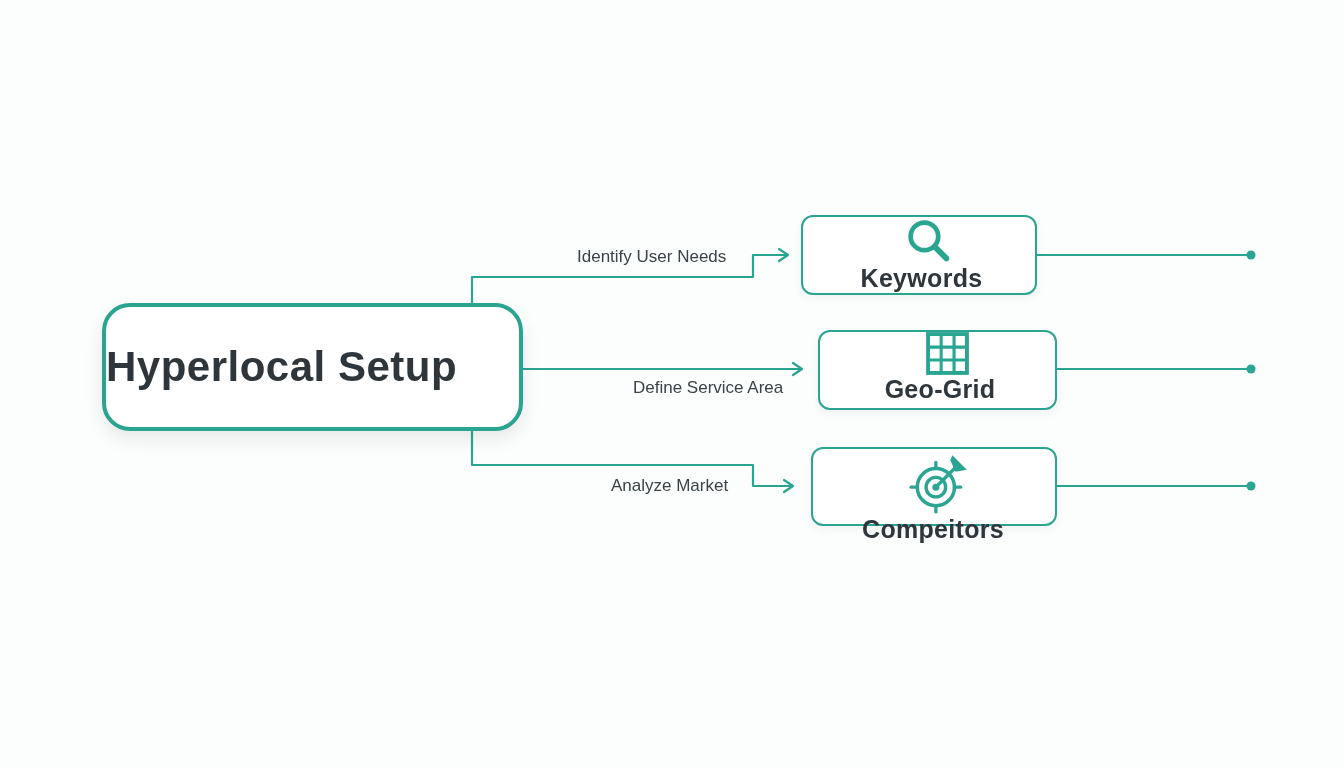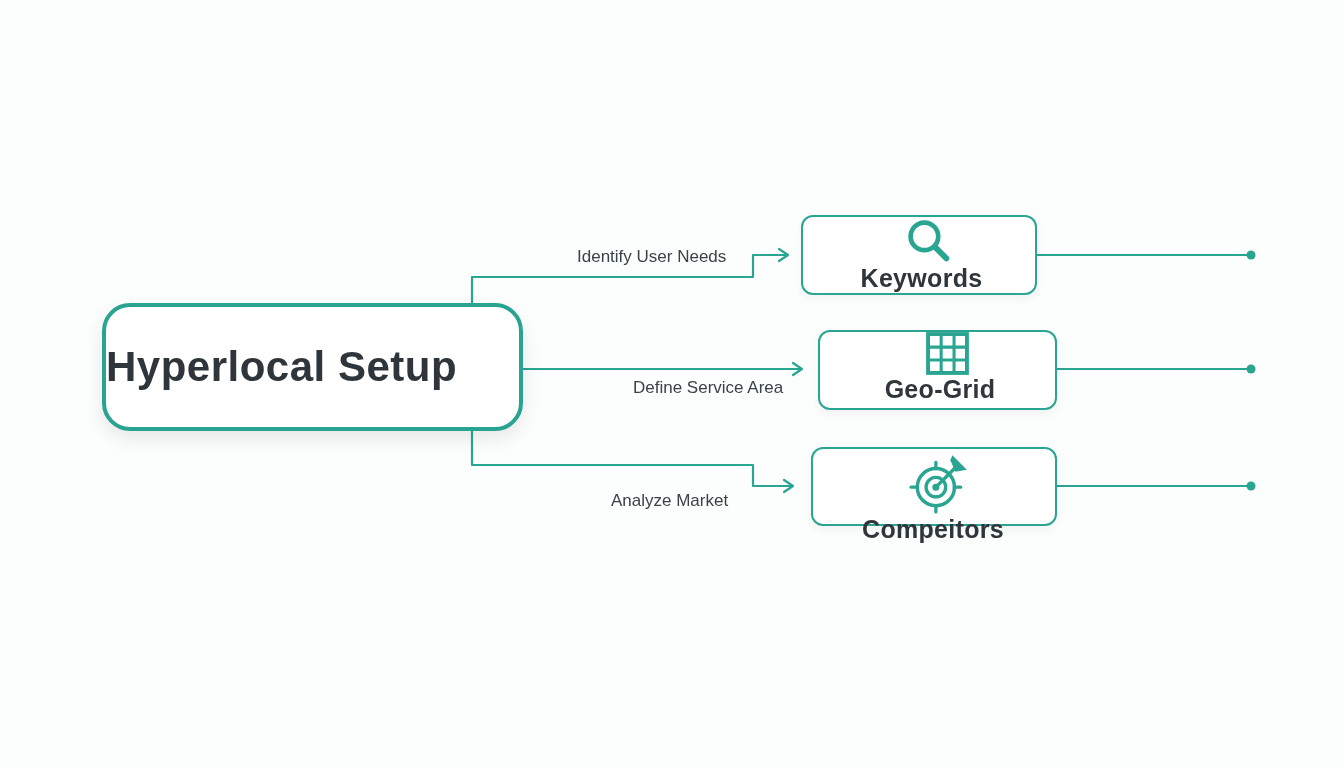--- a/index.html
+++ b/index.html
@@ -91,21 +91,21 @@
   .edge-label{
     position:absolute;
     font-size:17px;
     font-weight:400;
     color:var(--label-text);
     white-space:nowrap;
     text-align:right;
   }
   .label-identify{left:577px;top:247px;}
   .label-define{left:585px;top:378px;margin-left:48px;}
-  .label-analyze{left:611px;top:491px;}
+  .label-analyze{left:611px;top:476px;}
 </style>
 </head>
 <body>
 
 <div class="canvas">
 
   <svg class="connectors" viewBox="0 0 1344 768" aria-hidden="true">
 
     <path class="edge-line" d="M472,303 V277 H753 V255 H787"></path>
     <path class="edge-line" d="M779,249 L788,255 L779,261"></path>

